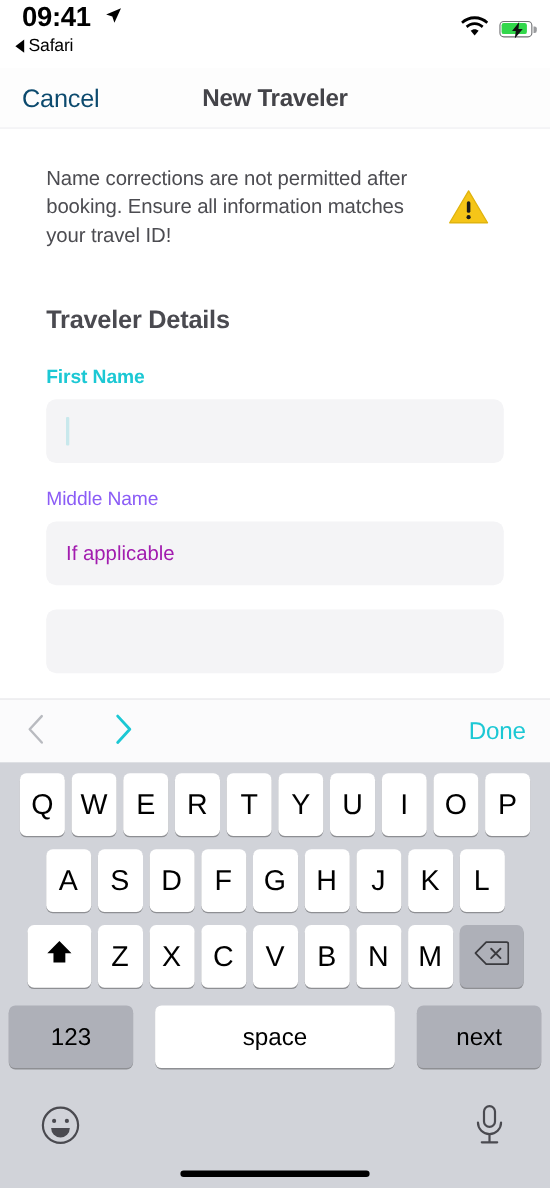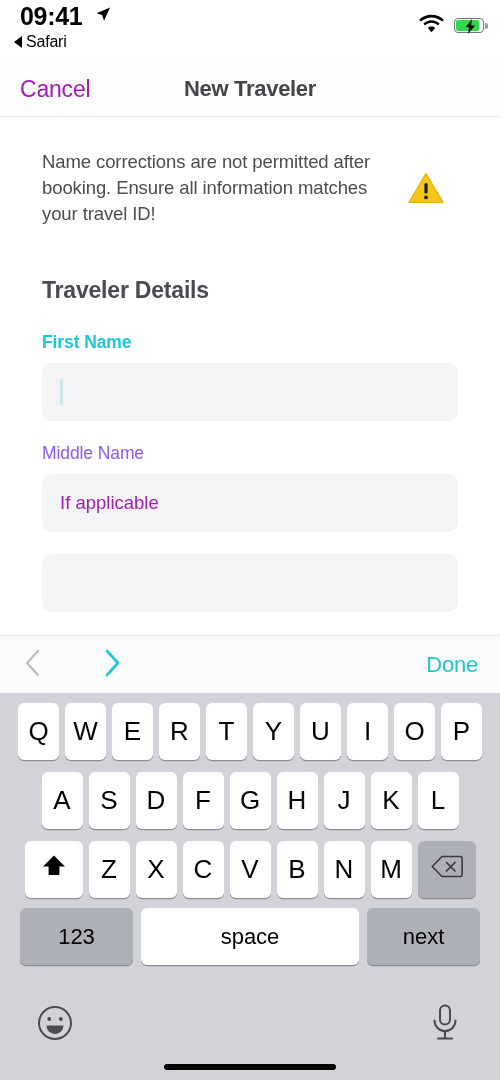--- a/index.html
+++ b/index.html
@@ -118,21 +118,21 @@
     height: 55px;
     background: #fdfdfd;
     border-bottom: 1.5px solid #e9e9ed;
     display: flex;
     align-items: center;
   }
   .nav-cancel {
     position: absolute;
     left: 20px;
     font-size: 23px;
-    color: #a21caf;
+    color: #0c4a6e;
     font-weight: 400;
     letter-spacing: -0.2px;
     background: none; border: none;
     cursor: pointer;
     font-family: inherit;
   }
   .nav-title {
     width: 100%;
     text-align: center;
     font-size: 22px;
@@ -264,21 +264,21 @@
     background: #d1d3d9;
   }
   .kb-row {
     display: flex;
     justify-content: center;
     align-items: center;
   }
   .kb-row.r1 { padding-top: 10px; gap: 6px; }
   .kb-row.r2 { padding-top: 12px; gap: 6px; }
   .kb-row.r3 { padding-top: 12px; gap: 6px; }
-  .kb-row.r4 { padding-top: 10px; gap: 8px; }
+  .kb-row.r4 { padding-top: 16px; gap: 20px; }
 
   .key {
     width: 41px;
     height: 57px;
     background: #ffffff;
     border-radius: 6px;
     box-shadow: 0 1.2px 0 rgba(0,0,0,0.32);
     display: flex;
     align-items: center;
     justify-content: center;

